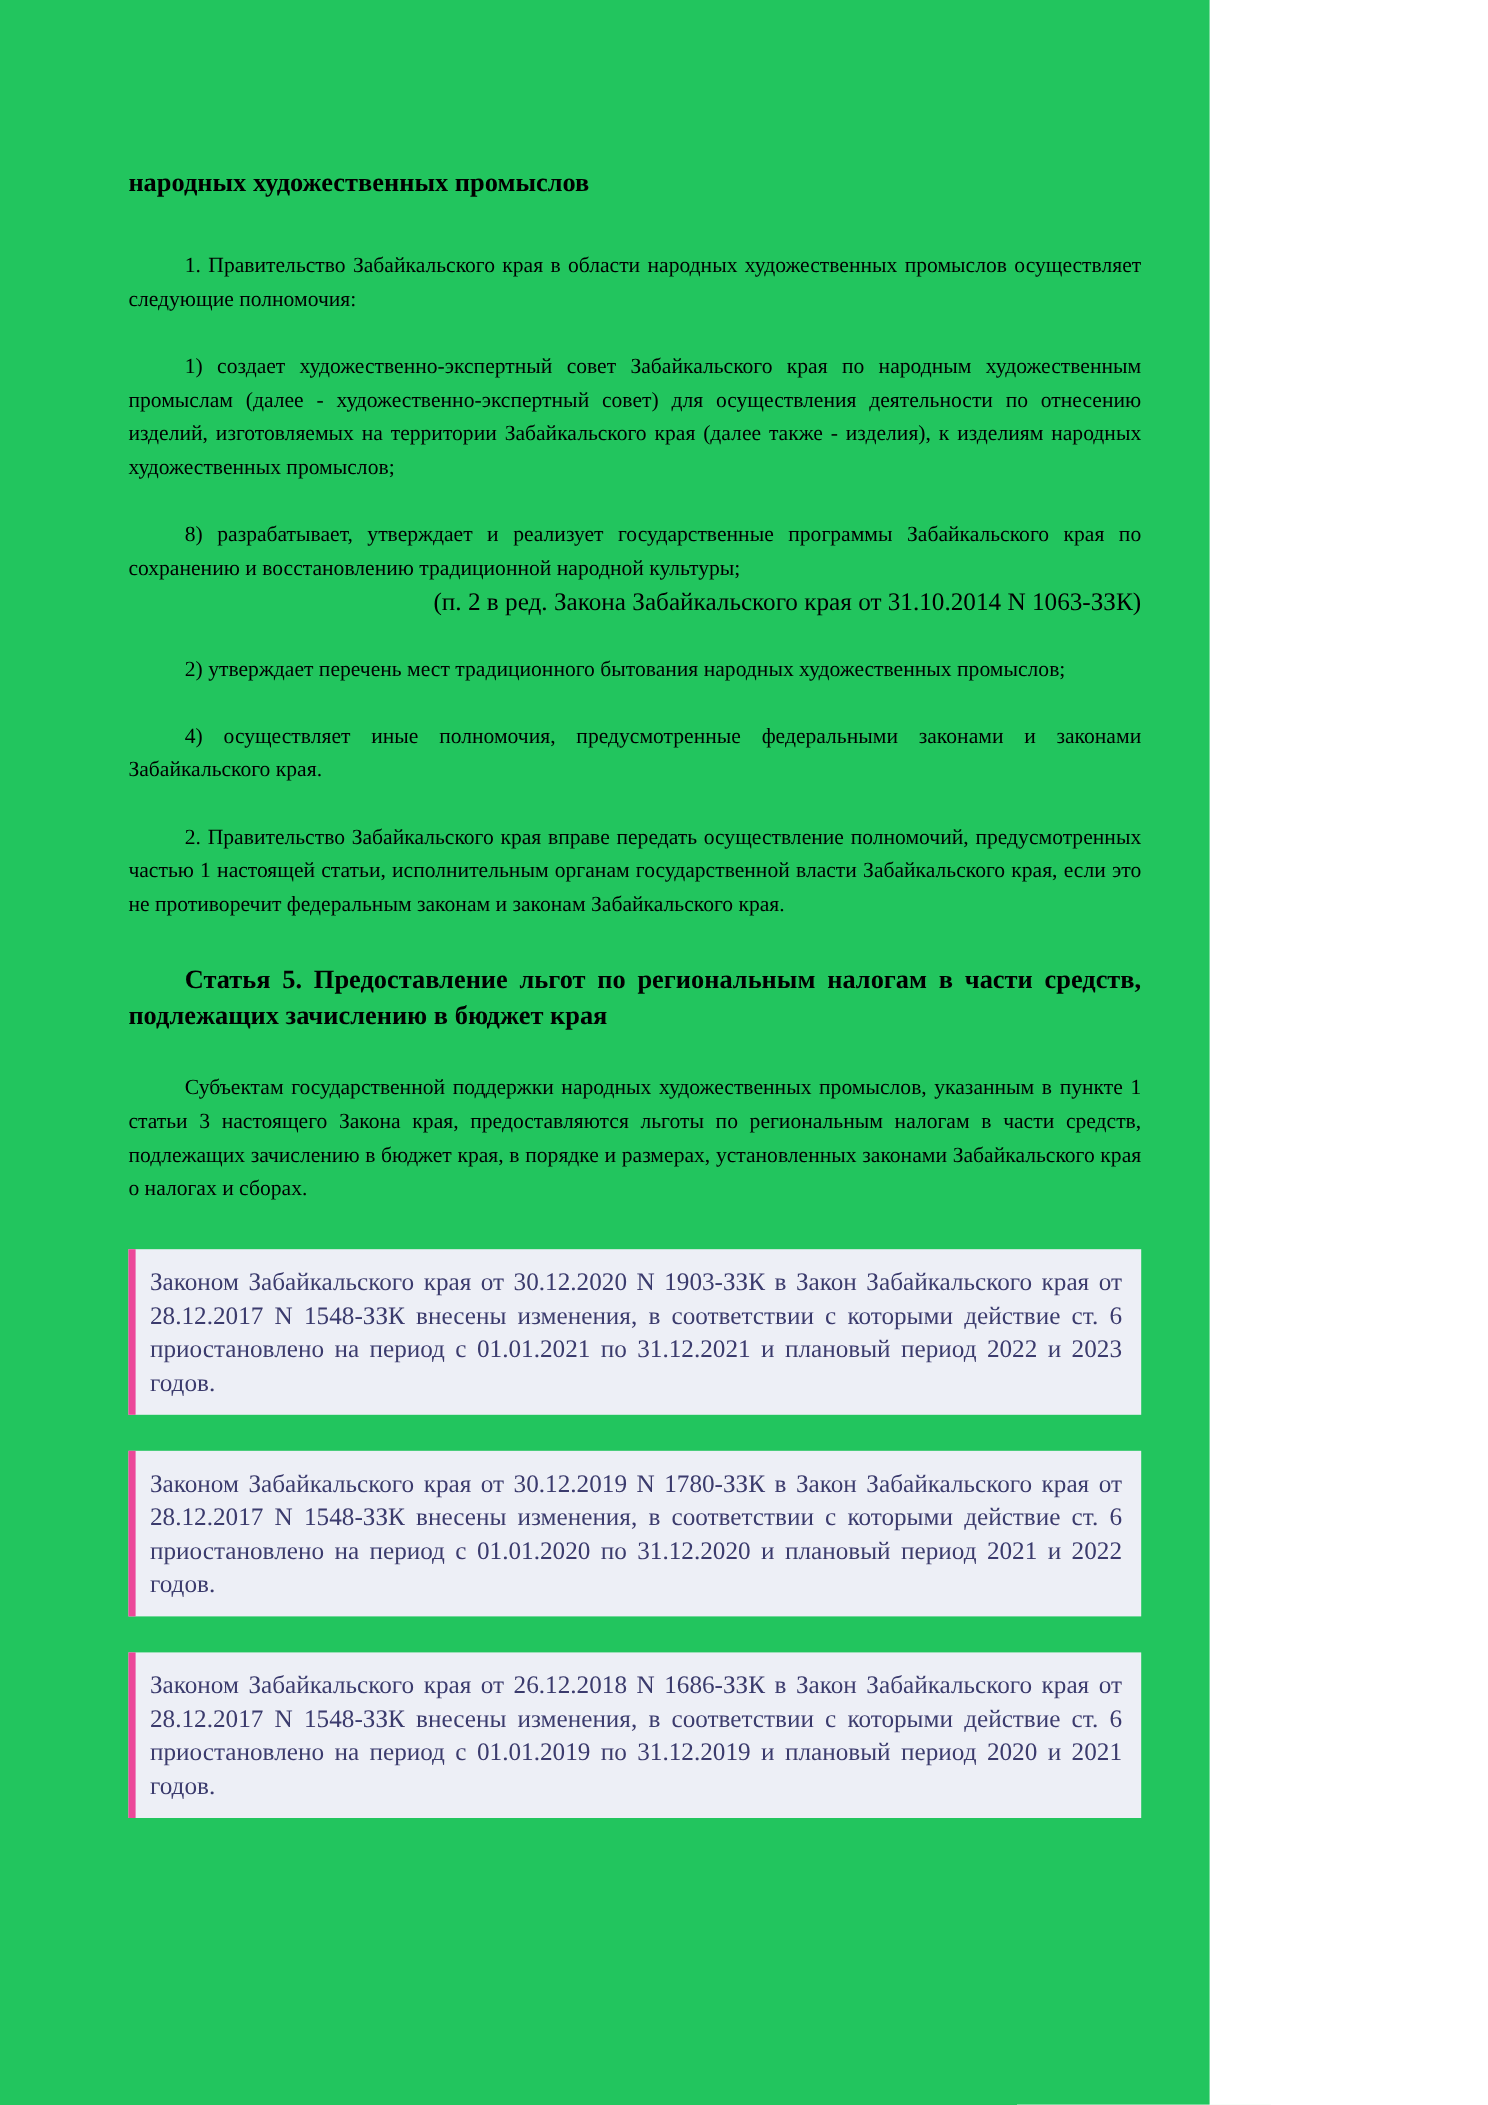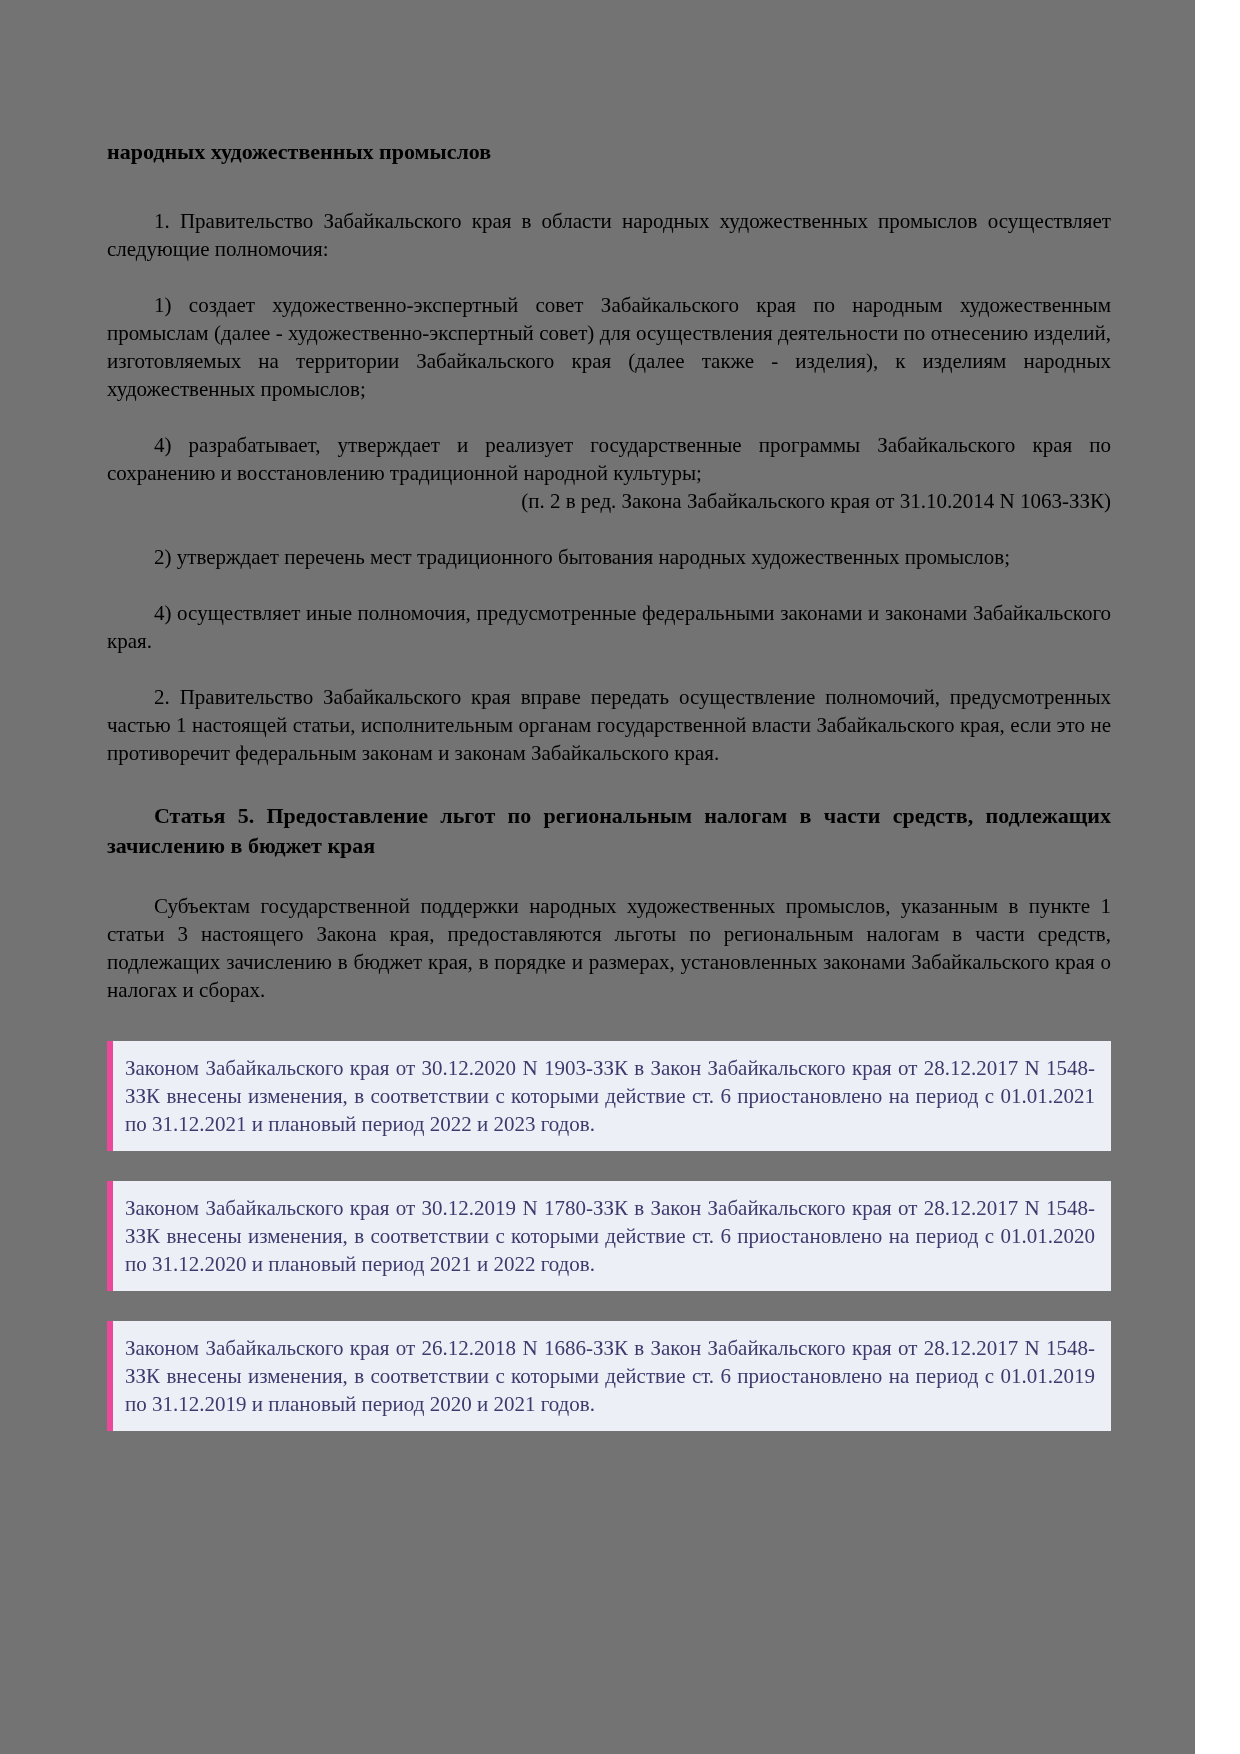--- a/index.html
+++ b/index.html
@@ -2,37 +2,37 @@
 <html lang="ru"><head>
 <meta charset="utf-8">
 <style>
   html, body {
     margin: 0;
     padding: 0;
     background: #ffffff;
   }
   .page {
     position: relative;
-    width: 1195px;
+    width: 1008px;
     height: 1754px;
     box-sizing: border-box;
-    background: #737373;
-    padding: 138px 84px 40px 107px;
+    background: #22c55e;
+    padding: 138px 57px 40px 107px;
     font-family: "Liberation Serif", "DejaVu Serif", serif;
     color: #000000;
     overflow: hidden;
   }
   .section-heading-tail {
     font-size: 22px;
     line-height: 28px;
     font-weight: bold;
     margin: 0 0 41px 0;
   }
   p.body-par {
-    font-size: 21px;
+    font-size: 18px;
     line-height: 28px;
     text-align: justify;
     text-indent: 47px;
     margin: 0 0 28px 0;
   }
   p.body-par.no-bottom-gap {
     margin-bottom: 0;
   }
   p.amendment-note {
     font-size: 21px;
@@ -68,21 +68,21 @@
 <body>
 
 <div class="page">
 
   <h1 class="section-heading-tail">народных художественных промыслов</h1>
 
   <p class="body-par">1. Правительство Забайкальского края в области народных художественных промыслов осуществляет следующие полномочия:</p>
 
   <p class="body-par">1) создает художественно-экспертный совет Забайкальского края по народным художественным промыслам (далее - художественно-экспертный совет) для осуществления деятельности по отнесению изделий, изготовляемых на территории Забайкальского края (далее также - изделия), к изделиям народных художественных промыслов;</p>
 
-  <p class="body-par no-bottom-gap">4) разрабатывает, утверждает и реализует государственные программы Забайкальского края по сохранению и восстановлению традиционной народной культуры;</p>
+  <p class="body-par no-bottom-gap">8) разрабатывает, утверждает и реализует государственные программы Забайкальского края по сохранению и восстановлению традиционной народной культуры;</p>
 
   <p class="amendment-note">(п. 2 в ред. Закона Забайкальского края от 31.10.2014 N 1063-ЗЗК)</p>
 
   <p class="body-par">2) утверждает перечень мест традиционного бытования народных художественных промыслов;</p>
 
   <p class="body-par">4) осуществляет иные полномочия, предусмотренные федеральными законами и законами Забайкальского края.</p>
 
   <p class="body-par">2. Правительство Забайкальского края вправе передать осуществление полномочий, предусмотренных частью 1 настоящей статьи, исполнительным органам государственной власти Забайкальского края, если это не противоречит федеральным законам и законам Забайкальского края.</p>
 
   <h2 class="article-heading">Статья 5. Предоставление льгот по региональным налогам в части средств, подлежащих зачислению в бюджет края</h2>

